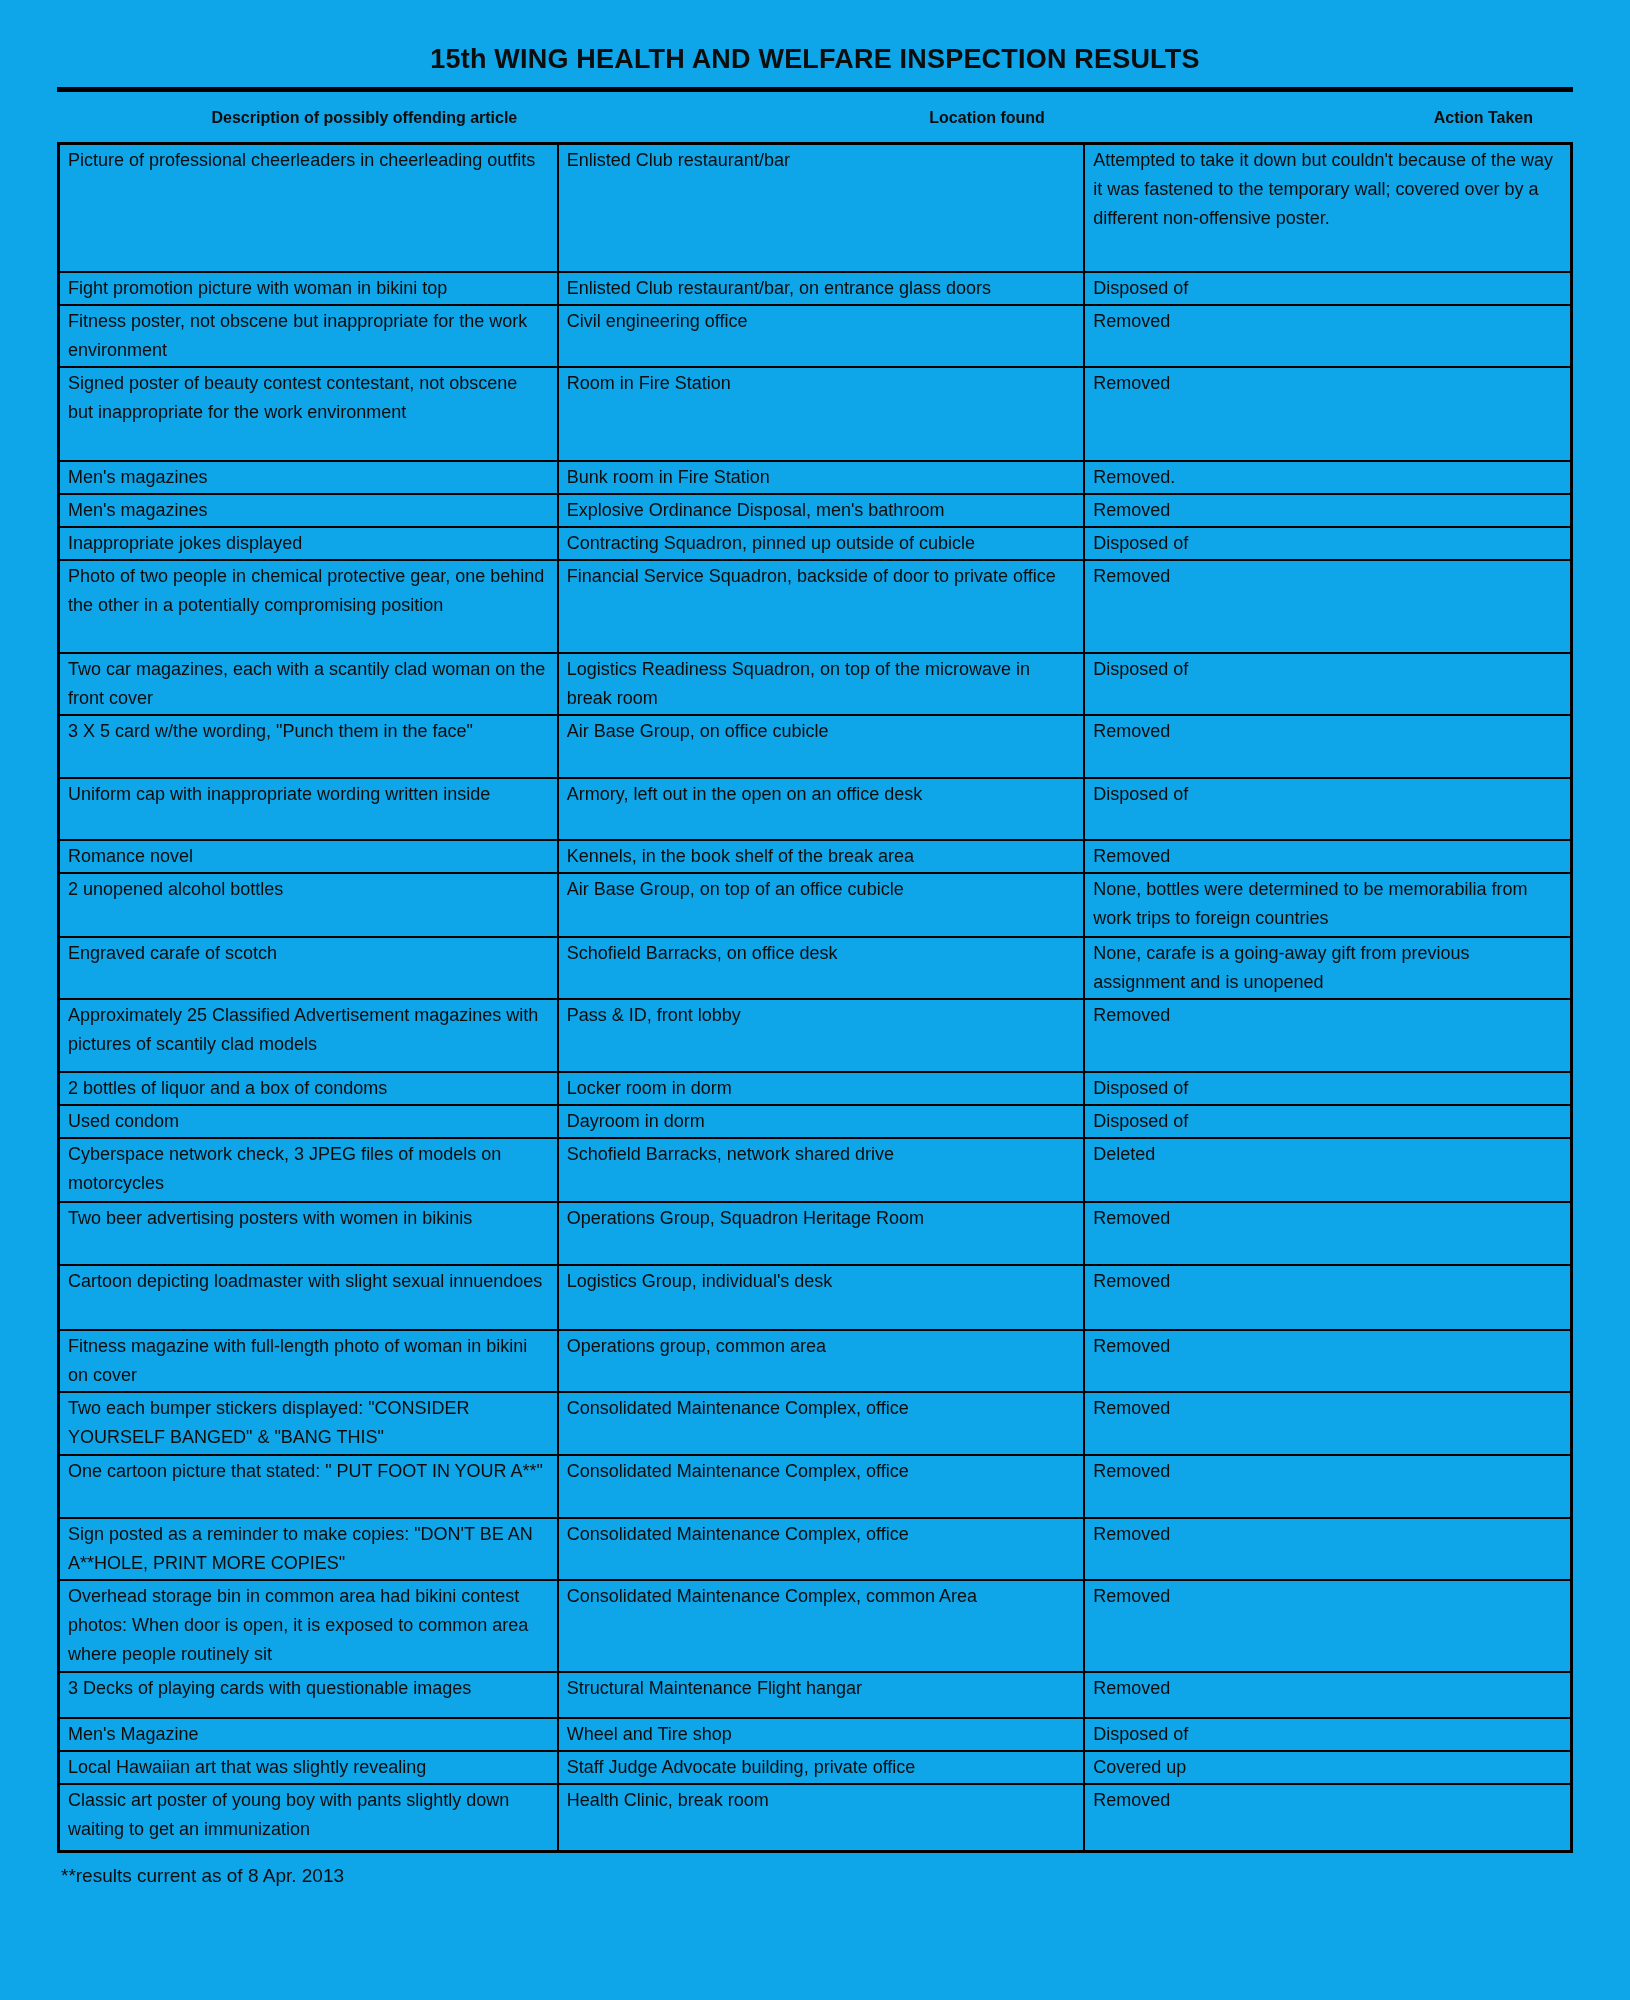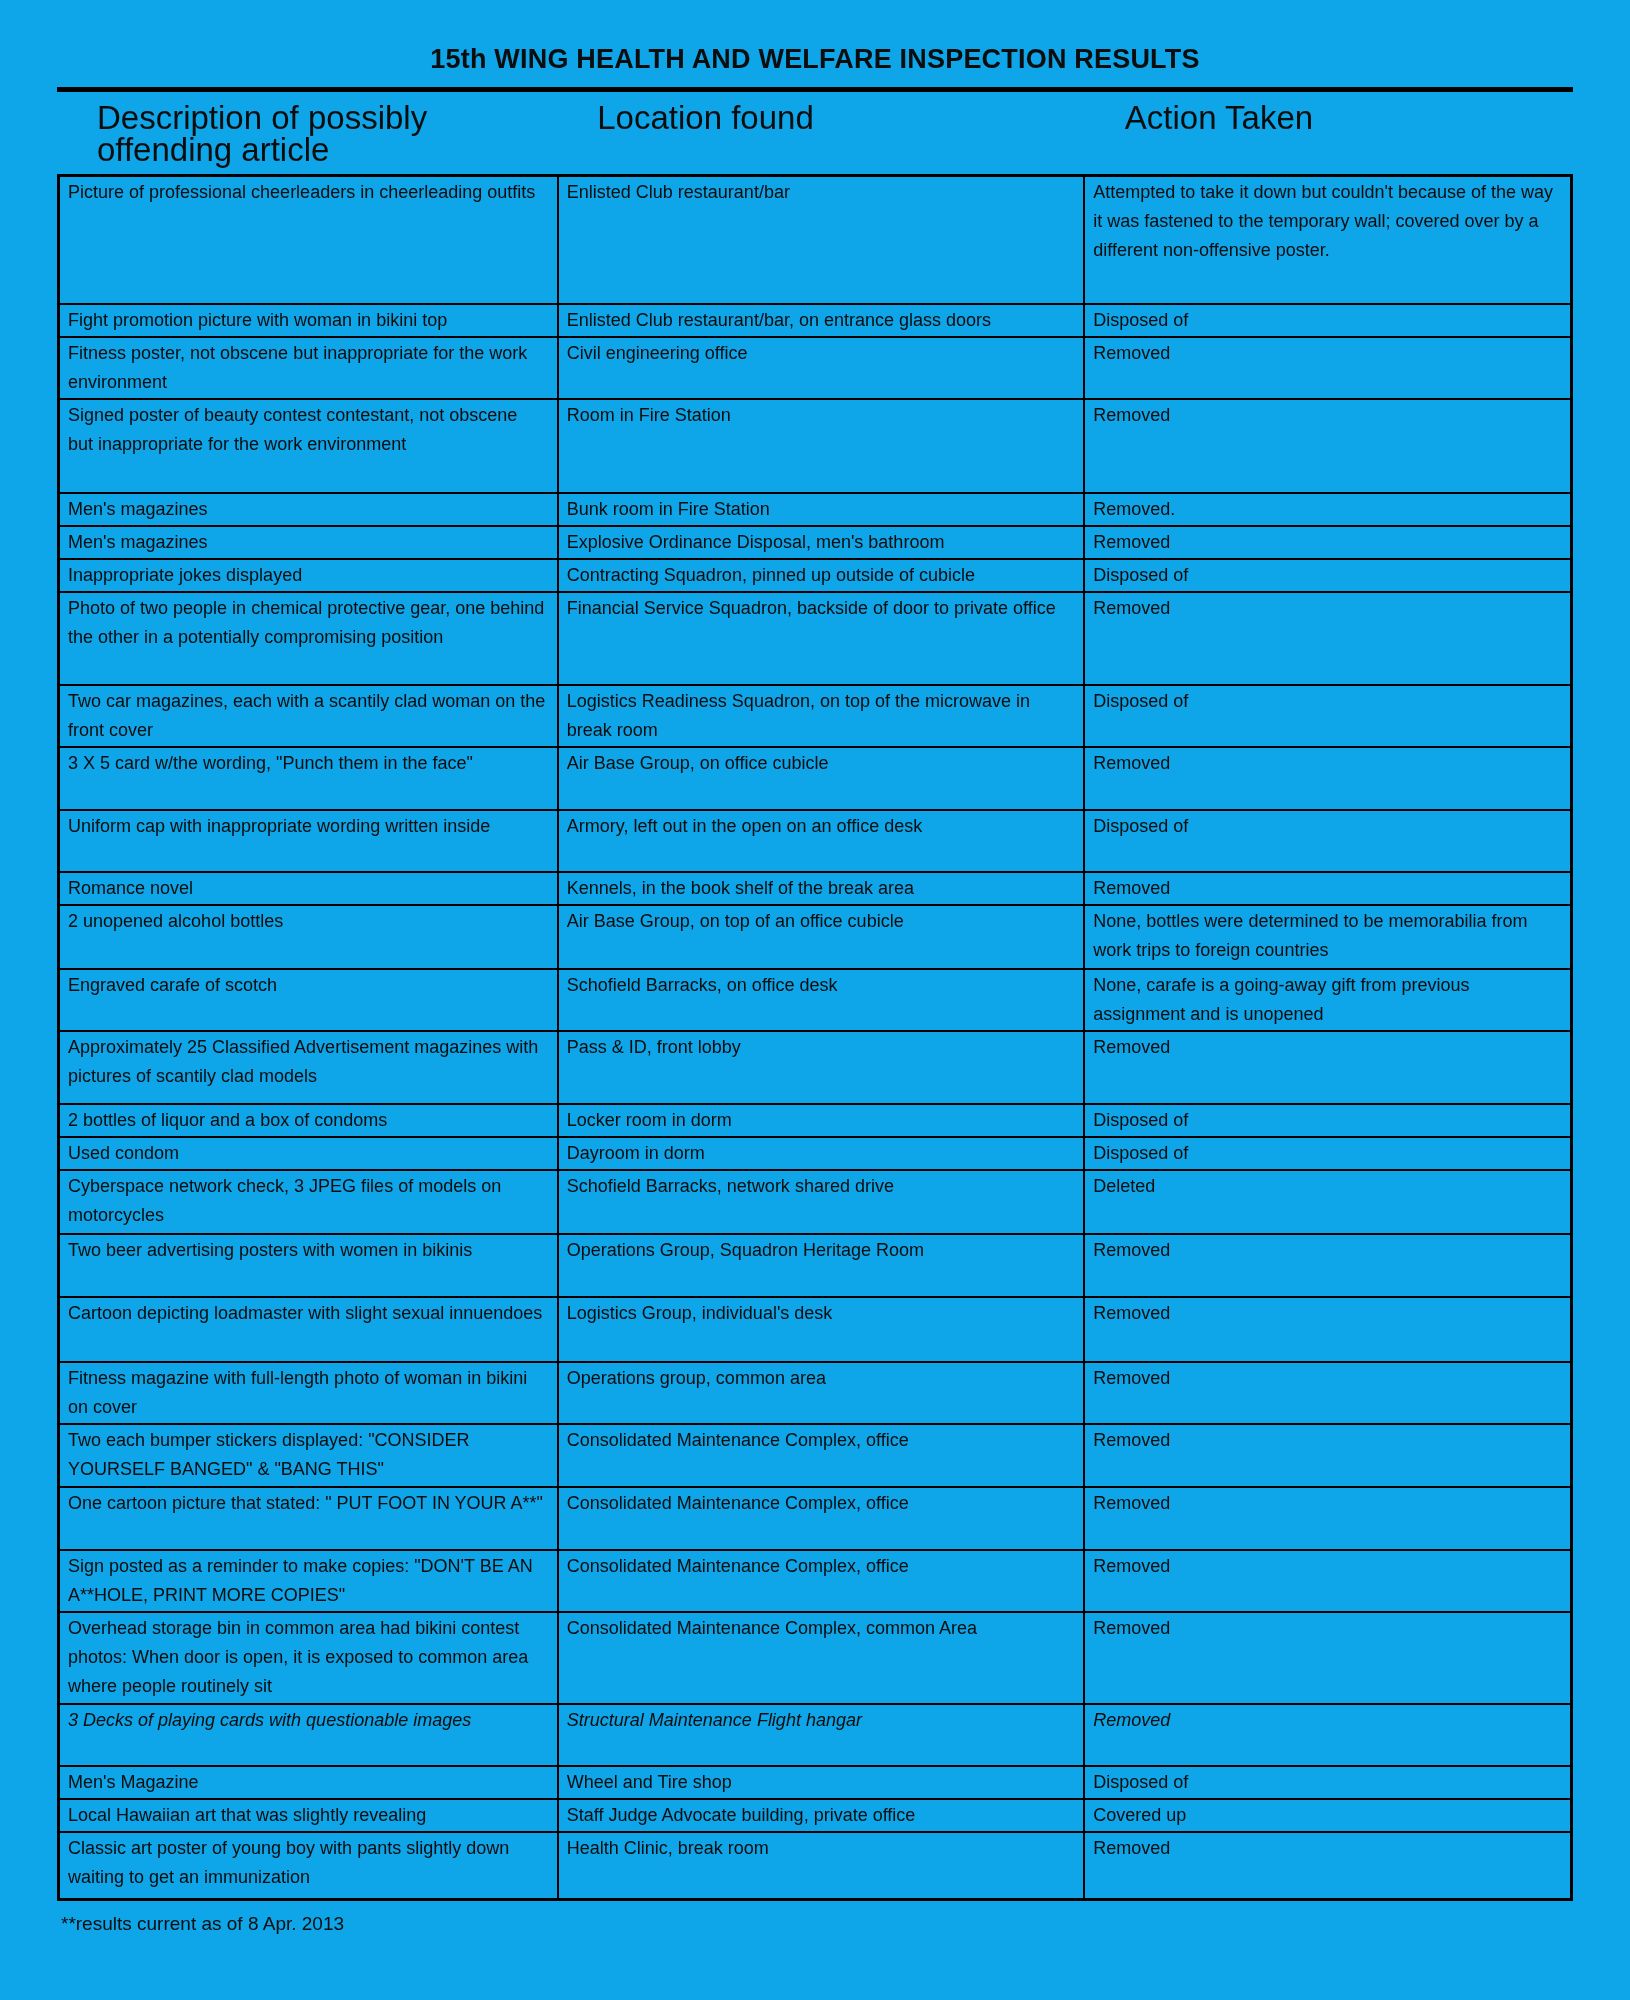--- a/index.html
+++ b/index.html
@@ -30,24 +30,24 @@
     border: none;
     border-top: 5px solid #000;
     margin: 0 0 4px 0;
   }
   table.header-table {
     width: 100%;
     border-collapse: collapse;
     table-layout: fixed;
   }
   table.header-table td {
-    text-align: left;
+    text-align: right;
     vertical-align: top;
-    font-size: 33px;
-    font-weight: normal;
+    font-size: 16px;
+    font-weight: bold;
     line-height: 32px;
     padding: 6px 40px 8px 40px;
     box-sizing: border-box;
   }
   table.data-table {
     width: 100%;
     border-collapse: collapse;
     table-layout: fixed;
     border: 3px solid #000;
   }
@@ -220,21 +220,21 @@
         <tr style="height: 57px;">
           <td>Sign posted as a reminder to make copies: "DON'T BE AN A**HOLE, PRINT MORE COPIES"</td>
           <td>Consolidated Maintenance Complex, office</td>
           <td>Removed</td>
         </tr>
         <tr style="height: 92px;">
           <td>Overhead storage bin in common area had bikini contest photos:  When door is open, it is exposed to common area where people routinely sit</td>
           <td>Consolidated Maintenance Complex, common Area</td>
           <td>Removed</td>
         </tr>
-        <tr style="height: 62px; font-style: italic;">
+        <tr style="height: 46px;">
           <td>3 Decks of playing cards with questionable images</td>
           <td>Structural Maintenance Flight hangar</td>
           <td>Removed</td>
         </tr>
         <tr style="height: 33px;">
           <td>Men's Magazine</td>
           <td>Wheel and Tire shop</td>
           <td>Disposed of</td>
         </tr>
         <tr style="height: 32px;">

